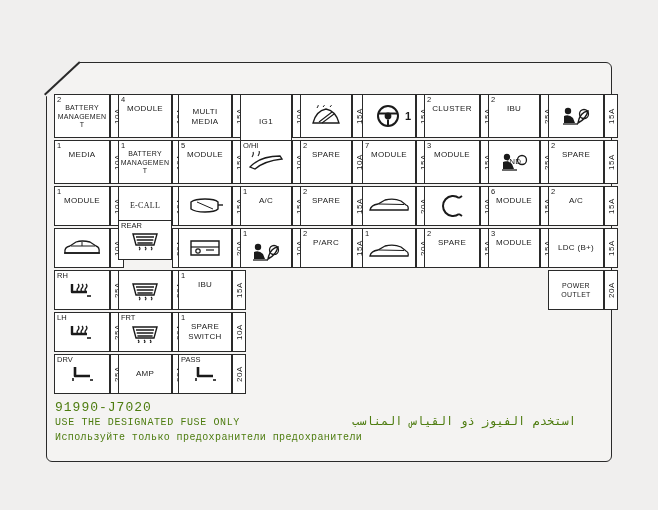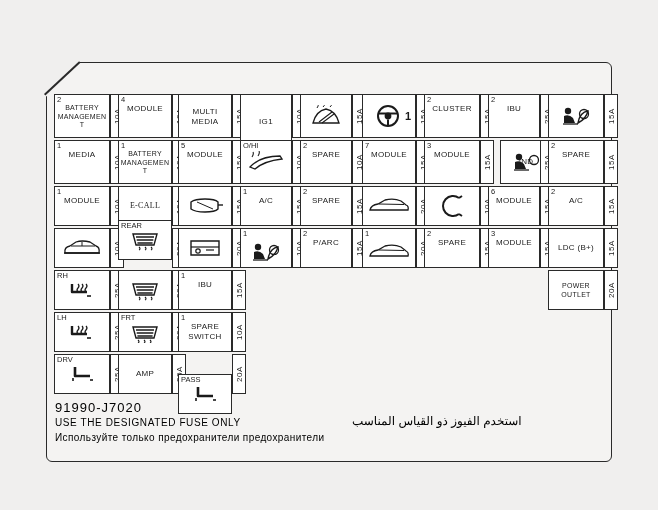--- a/index.html
+++ b/index.html
@@ -80,22 +80,22 @@
   .cornerlbl{
     position:absolute;left:2px;top:0;font-size:7.5px;line-height:10px;
   }
   #power-outlet{
     position:absolute;
     box-sizing:border-box;
     border:1.2px solid #2a2a2a;background:#fff;
   }
   .footer{
     position:absolute;
-    font-family:Liberation Sans, sans-serif;
-    color:#000000;
+    font-family:Liberation Mono, monospace;
+    color:#4d7c0f;
     white-space:nowrap;
   }
   #partno{left:55px;top:400px;font-size:13px;letter-spacing:1px;}
   #eng{left:55px;top:417px;font-size:10px;letter-spacing:.6px;}
   #ara{left:352px;top:414px;font-size:12px;direction:rtl;}
   #rus{left:55px;top:432px;font-size:10px;letter-spacing:.4px;}
 </style>
 </head>
 <body>
 
@@ -250,21 +250,21 @@
     <div class="cell fuse" style="left: 178px; top: 270px; width: 54px; height: 40px;">
       <div class="num">1</div>
       <div class="lbl topal">IBU</div>
     </div>
     <div class="amp" style="left: 232px; top: 270px; width: 14px; height: 40px;">15A</div>
     <div class="cell fuse" style="left: 178px; top: 312px; width: 54px; height: 40px;">
       <div class="num">1</div>
       <div class="lbl topal">SPARE SWITCH</div>
     </div>
     <div class="amp" style="left: 232px; top: 312px; width: 14px; height: 40px;">10A</div>
-    <div class="cell fuse" style="left: 178px; top: 354px; width: 54px; height: 40px; margin-top: 20px;">
+    <div class="cell fuse" style="left: 178px; top: 354px; width: 54px; height: 40px;">
       <div class="ico">
         <svg width="32" height="20" viewBox="0 0 32 20">
           <path d="M9 3 L9 12 L24 12" fill="none" stroke="#1a1a1a" stroke-width="2.6" stroke-linejoin="round"></path>
           <path d="M24 16 L27 16" stroke="#1a1a1a" stroke-width="1.6"></path>
           <path d="M7 14 L7 17" stroke="#1a1a1a" stroke-width="1.6"></path>
         </svg>
       </div>
       <div class="cornerlbl">PASS</div>
     </div>
     <div class="amp" style="left: 232px; top: 354px; width: 14px; height: 40px;">20A</div>
@@ -383,21 +383,21 @@
     <div class="cell fuse" style="left: 424px; top: 228px; width: 56px; height: 40px;">
       <div class="num">2</div>
       <div class="lbl topal">SPARE</div>
     </div>
     <div class="amp" style="left: 480px; top: 228px; width: 14px; height: 40px;">15A</div>
     <div class="cell fuse" style="left: 488px; top: 94px; width: 52px; height: 44px;">
       <div class="num">2</div>
       <div class="lbl topal">IBU</div>
     </div>
     <div class="amp" style="left: 540px; top: 94px; width: 14px; height: 44px;">25A</div>
-    <div class="cell fuse" style="left: 500px; top: 140px; width: 52px; height: 44px;">
+    <div class="cell fuse" style="left: 488px; top: 140px; width: 52px; height: 44px;">
       <div class="ico">
         <svg width="36" height="22" viewBox="0 0 36 22">
           <circle cx="11" cy="6" r="3.2" fill="#1a1a1a"></circle>
           <path d="M7 11 q5 -2 9 2 l2 5 l-11 0 z" fill="#1a1a1a"></path>
           <circle cx="26" cy="9" r="4.5" fill="none" stroke="#1a1a1a" stroke-width="1.3"></circle>
           <path d="M6 19 L21 19" stroke="#1a1a1a" stroke-width="1.3"></path>
         </svg>
       </div>
       <div class="lbl">IND</div>
     </div>

